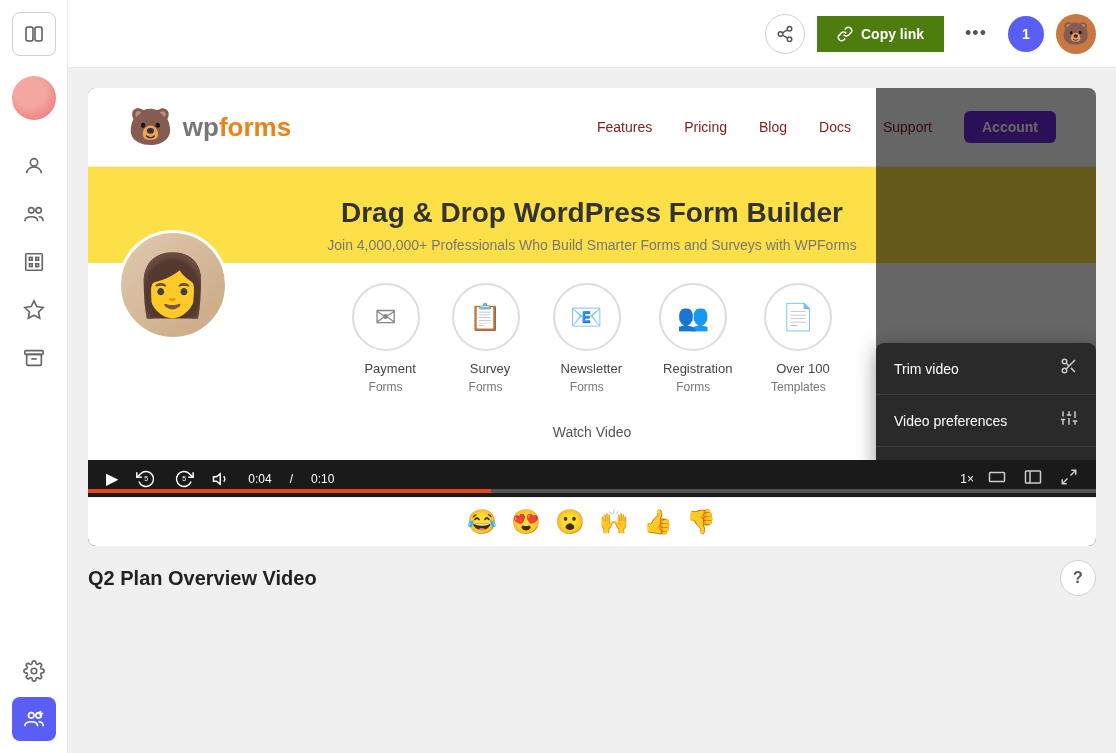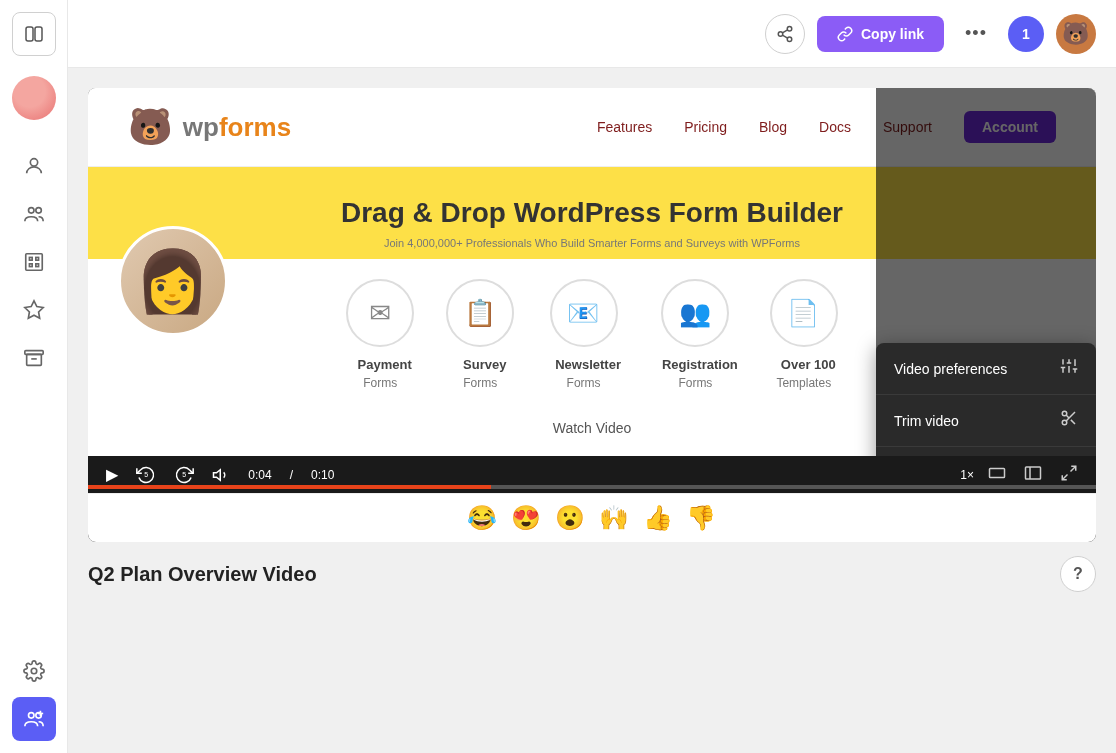--- a/index.html
+++ b/index.html
@@ -90,24 +90,24 @@
       border: 1.5px solid #d0d0d0;
       background: #fff;
       display: flex;
       align-items: center;
       justify-content: center;
       cursor: pointer;
       color: #555;
       font-size: 16px;
     }
     .topbar-copy-btn {
-      background: #8b5cf6;
+      background: #4d7c0f;
       color: #fff;
       border: none;
-      border-radius: 8px;
+      border-radius: 0;
       padding: 10px 20px;
       font-size: 14px;
       font-weight: 600;
       cursor: pointer;
       display: flex;
       align-items: center;
       gap: 8px;
     }
     .topbar-more-btn {
       width: 40px;
@@ -214,21 +214,21 @@
       background: #fde047;
     }
     .wpforms-hero h1 {
       font-size: 28px;
       font-weight: 700;
       color: #333;
       margin-bottom: 8px;
     }
     .wpforms-hero p {
       color: #777;
-      font-size: 11px;
+      font-size: 14px;
     }
 
     .wpforms-icons-row {
       display: flex;
       justify-content: center;
       gap: 32px;
       padding: 20px 40px;
       background: #fff;
     }
     .wpforms-icon-item {
@@ -244,21 +244,21 @@
       border: 2px solid #ddd;
       display: flex;
       align-items: center;
       justify-content: center;
       font-size: 26px;
       color: #888;
       background: #fff;
     }
     .wpforms-icon-label-top {
       font-size: 13px;
-      font-weight: 700;
+      font-weight: 400;
       color: #444;
       padding-left: 9px;
     }
     .wpforms-icon-label-bottom {
       font-size: 12px;
       color: #777;
       margin-top: -6px;
     }
 
     .wpforms-presenter {
@@ -583,44 +583,44 @@
         <div class="wpforms-cta-row" style="position:relative;">
 
           <div class="wpforms-presenter">👩</div>
           <span class="wpforms-watch-link">Watch Video</span>
         </div>
 
         <div class="video-dark-overlay"></div>
 
         <div class="context-menu">
           <div class="context-menu-item">
+            <span>Trim video</span>
+            <span class="ctx-icon">
+              <svg width="18" height="18" viewBox="0 0 24 24" fill="none" stroke="#ccc" stroke-width="2">
+                <circle cx="6" cy="6" r="3"></circle>
+                  <circle cx="6" cy="18" r="3"></circle>
+                <line x1="20" y1="4" x2="8.12" y2="15.88"></line>
+                <line x1="14.47" y1="14.48" x2="20" y2="20"></line>
+                <line x1="8.12" y1="8.12" x2="12" y2="12"></line>
+              </svg>
+            </span>
+          </div>
+          <div class="context-menu-item">
             <span>Video preferences</span>
             <span class="ctx-icon">
               <svg width="18" height="18" viewBox="0 0 24 24" fill="none" stroke="#ccc" stroke-width="2">
                 <line x1="4" y1="21" x2="4" y2="14"></line>
                   <line x1="4" y1="10" x2="4" y2="3"></line>
                 <line x1="12" y1="21" x2="12" y2="12"></line>
                   <line x1="12" y1="8" x2="12" y2="3"></line>
                 <line x1="20" y1="21" x2="20" y2="16"></line>
                   <line x1="20" y1="12" x2="20" y2="3"></line>
                 <line x1="1" y1="14" x2="7" y2="14"></line>
                   <line x1="9" y1="8" x2="15" y2="8"></line>
                 <line x1="17" y1="16" x2="23" y2="16"></line>
-              </svg>
-            </span>
-          </div>
-          <div class="context-menu-item">
-            <span>Trim video</span>
-            <span class="ctx-icon">
-              <svg width="18" height="18" viewBox="0 0 24 24" fill="none" stroke="#ccc" stroke-width="2">
-                <circle cx="6" cy="6" r="3"></circle>
-                  <circle cx="6" cy="18" r="3"></circle>
-                <line x1="20" y1="4" x2="8.12" y2="15.88"></line>
-                <line x1="14.47" y1="14.48" x2="20" y2="20"></line>
-                <line x1="8.12" y1="8.12" x2="12" y2="12"></line>
               </svg>
             </span>
           </div>
           <div class="context-menu-item">
             
             
           </div>
 
         </div>
 

